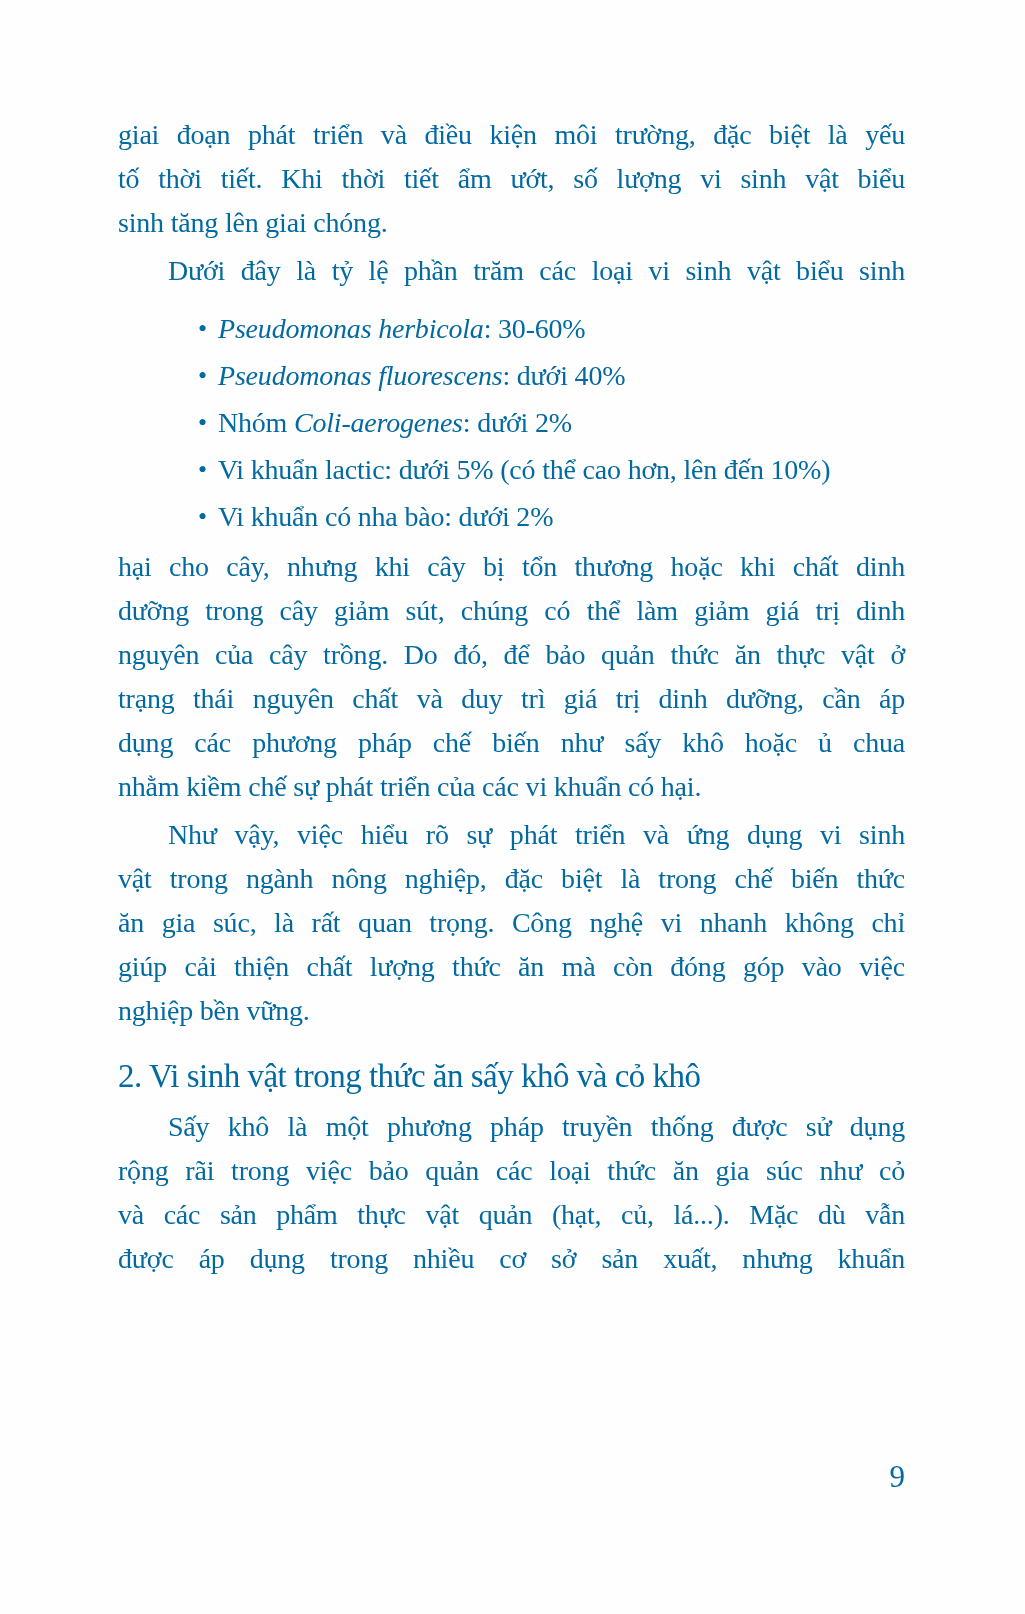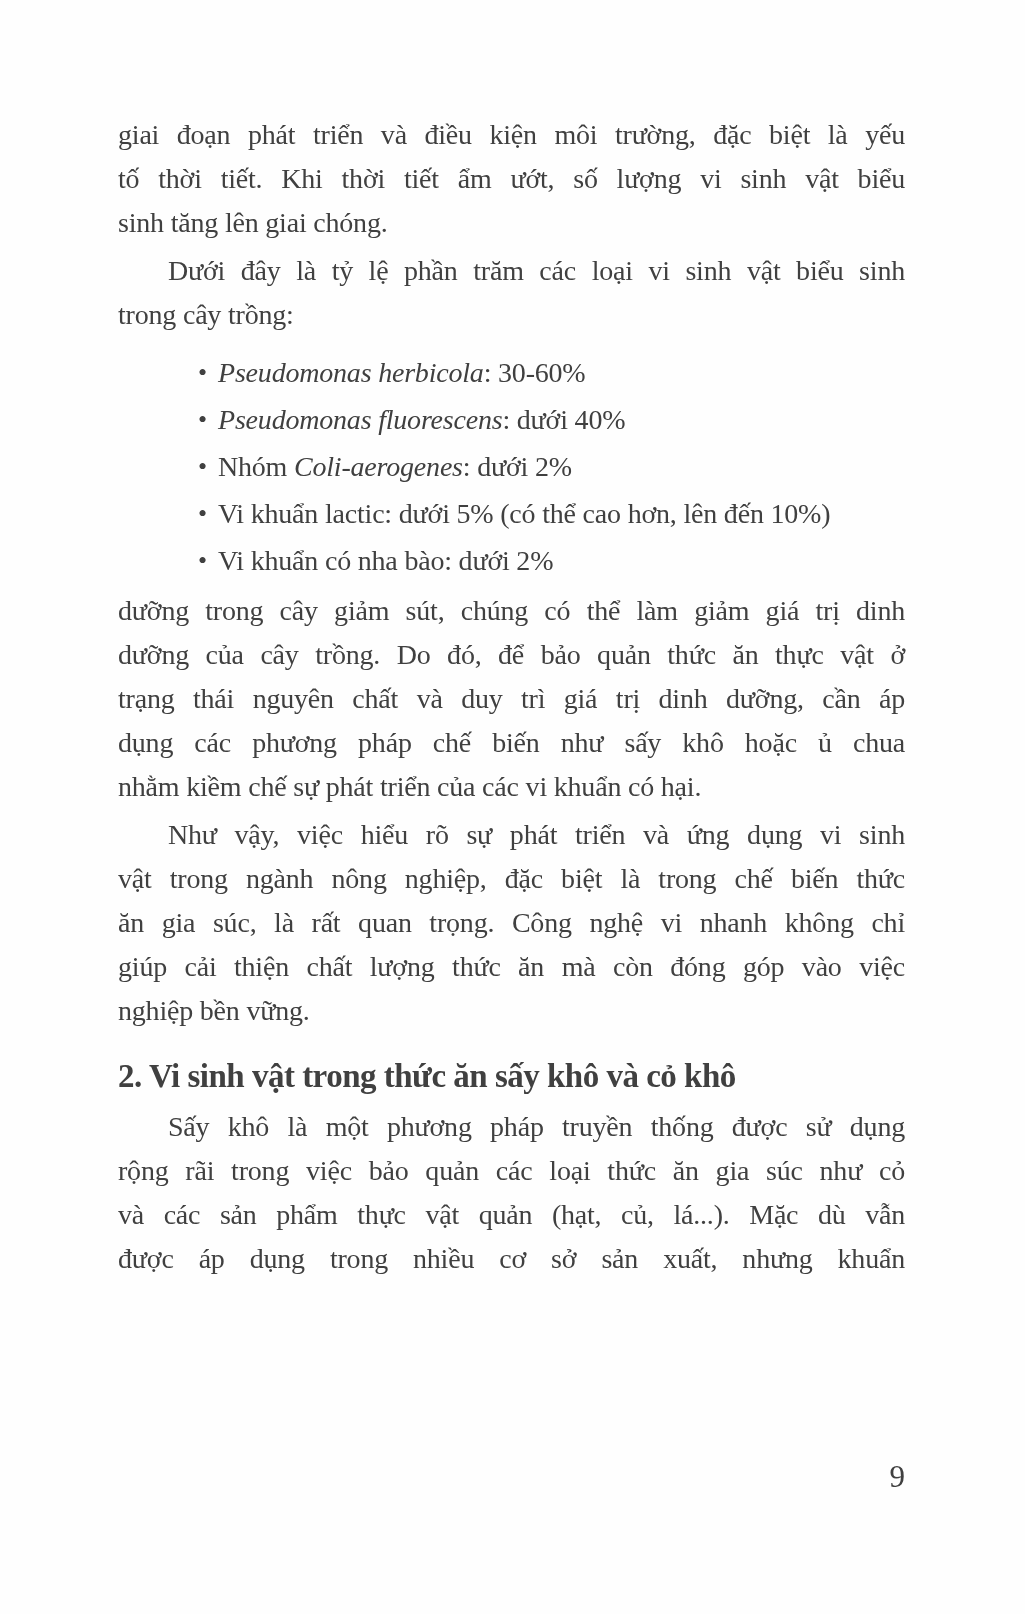--- a/index.html
+++ b/index.html
@@ -5,21 +5,21 @@
   html, body {
     margin: 0;
     padding: 0;
     background: #ffffff;
   }
   .page {
     position: relative;
     width: 1025px;
     height: 1614px;
     background: #fefefe;
-    color: #404040;
+    color: #0369a1;
     font-family: "Liberation Serif", "DejaVu Serif", serif;
     overflow: hidden;
   }
   .text-column {
     position: absolute;
     left: 118px;
     top: 0;
     width: 787px;
     padding-top: 113px;
     font-size: 28px;
@@ -58,21 +58,21 @@
     line-height: 44px;
     font-size: 26px;
   }
   .species {
     font-style: italic;
     margin-top: 41px;
   }
   .section-heading {
     margin: 18px 0 4px 0;
     font-size: 33px;
-    font-weight: bold;
+    font-weight: normal;
     line-height: 50px;
     letter-spacing: -0.5px;
     text-align: left;
   }
   .page-number {
     position: absolute;
     left: 118px;
     top: 1455px;
     width: 787px;
     text-align: right;
@@ -87,21 +87,20 @@
   <div class="text-column">
 
     <div class="para">
       <div class="pline">giai đoạn phát triển và điều kiện môi trường, đặc biệt là yếu</div>
       <div class="pline">tố thời tiết. Khi thời tiết ẩm ướt, số lượng vi sinh vật biểu</div>
       <div class="pline endpara">sinh tăng lên giai chóng.</div>
     </div>
 
     <div class="para">
       <div class="pline indent">Dưới đây là tỷ lệ phần trăm các loại vi sinh vật biểu sinh</div>
-      <div class="pline endpara">trong cây trồng:</div>
     </div>
 
     <ul class="bullet-list">
       <li class="bullet-item">
         <span class="bullet-dot">•</span>
         <span></span><span class="species">Pseudomonas herbicola</span><span>: 30-60%</span>
       </li>
       <li class="bullet-item">
         <span class="bullet-dot">•</span>
         <span></span><span class="species">Pseudomonas fluorescens</span><span>: dưới 40%</span>
@@ -114,22 +113,23 @@
         <span class="bullet-dot">•</span>
         <span>Vi khuẩn lactic: dưới 5% (có thể cao hơn, lên đến 10%)</span><span class="species"></span><span></span>
       </li>
       <li class="bullet-item">
         <span class="bullet-dot">•</span>
         <span>Vi khuẩn có nha bào: dưới 2%</span><span class="species"></span><span></span>
       </li>
     </ul>
 
     <div class="para">
+      <div class="pline">hại cho cây, nhưng khi cây bị tổn thương hoặc khi chất dinh</div>
       <div class="pline">dưỡng trong cây giảm sút, chúng có thể làm giảm giá trị dinh</div>
-      <div class="pline">dưỡng của cây trồng. Do đó, để bảo quản thức ăn thực vật ở</div>
+      <div class="pline">nguyên của cây trồng. Do đó, để bảo quản thức ăn thực vật ở</div>
       <div class="pline">trạng thái nguyên chất và duy trì giá trị dinh dưỡng, cần áp</div>
       <div class="pline">dụng các phương pháp chế biến như sấy khô hoặc ủ chua</div>
       <div class="pline endpara">nhằm kiềm chế sự phát triển của các vi khuẩn có hại.</div>
     </div>
 
     <div class="para">
       <div class="pline indent">Như vậy, việc hiểu rõ sự phát triển và ứng dụng vi sinh</div>
       <div class="pline">vật trong ngành nông nghiệp, đặc biệt là trong chế biến thức</div>
       <div class="pline">ăn gia súc, là rất quan trọng. Công nghệ vi nhanh không chỉ</div>
       <div class="pline">giúp cải thiện chất lượng thức ăn mà còn đóng góp vào việc</div>

